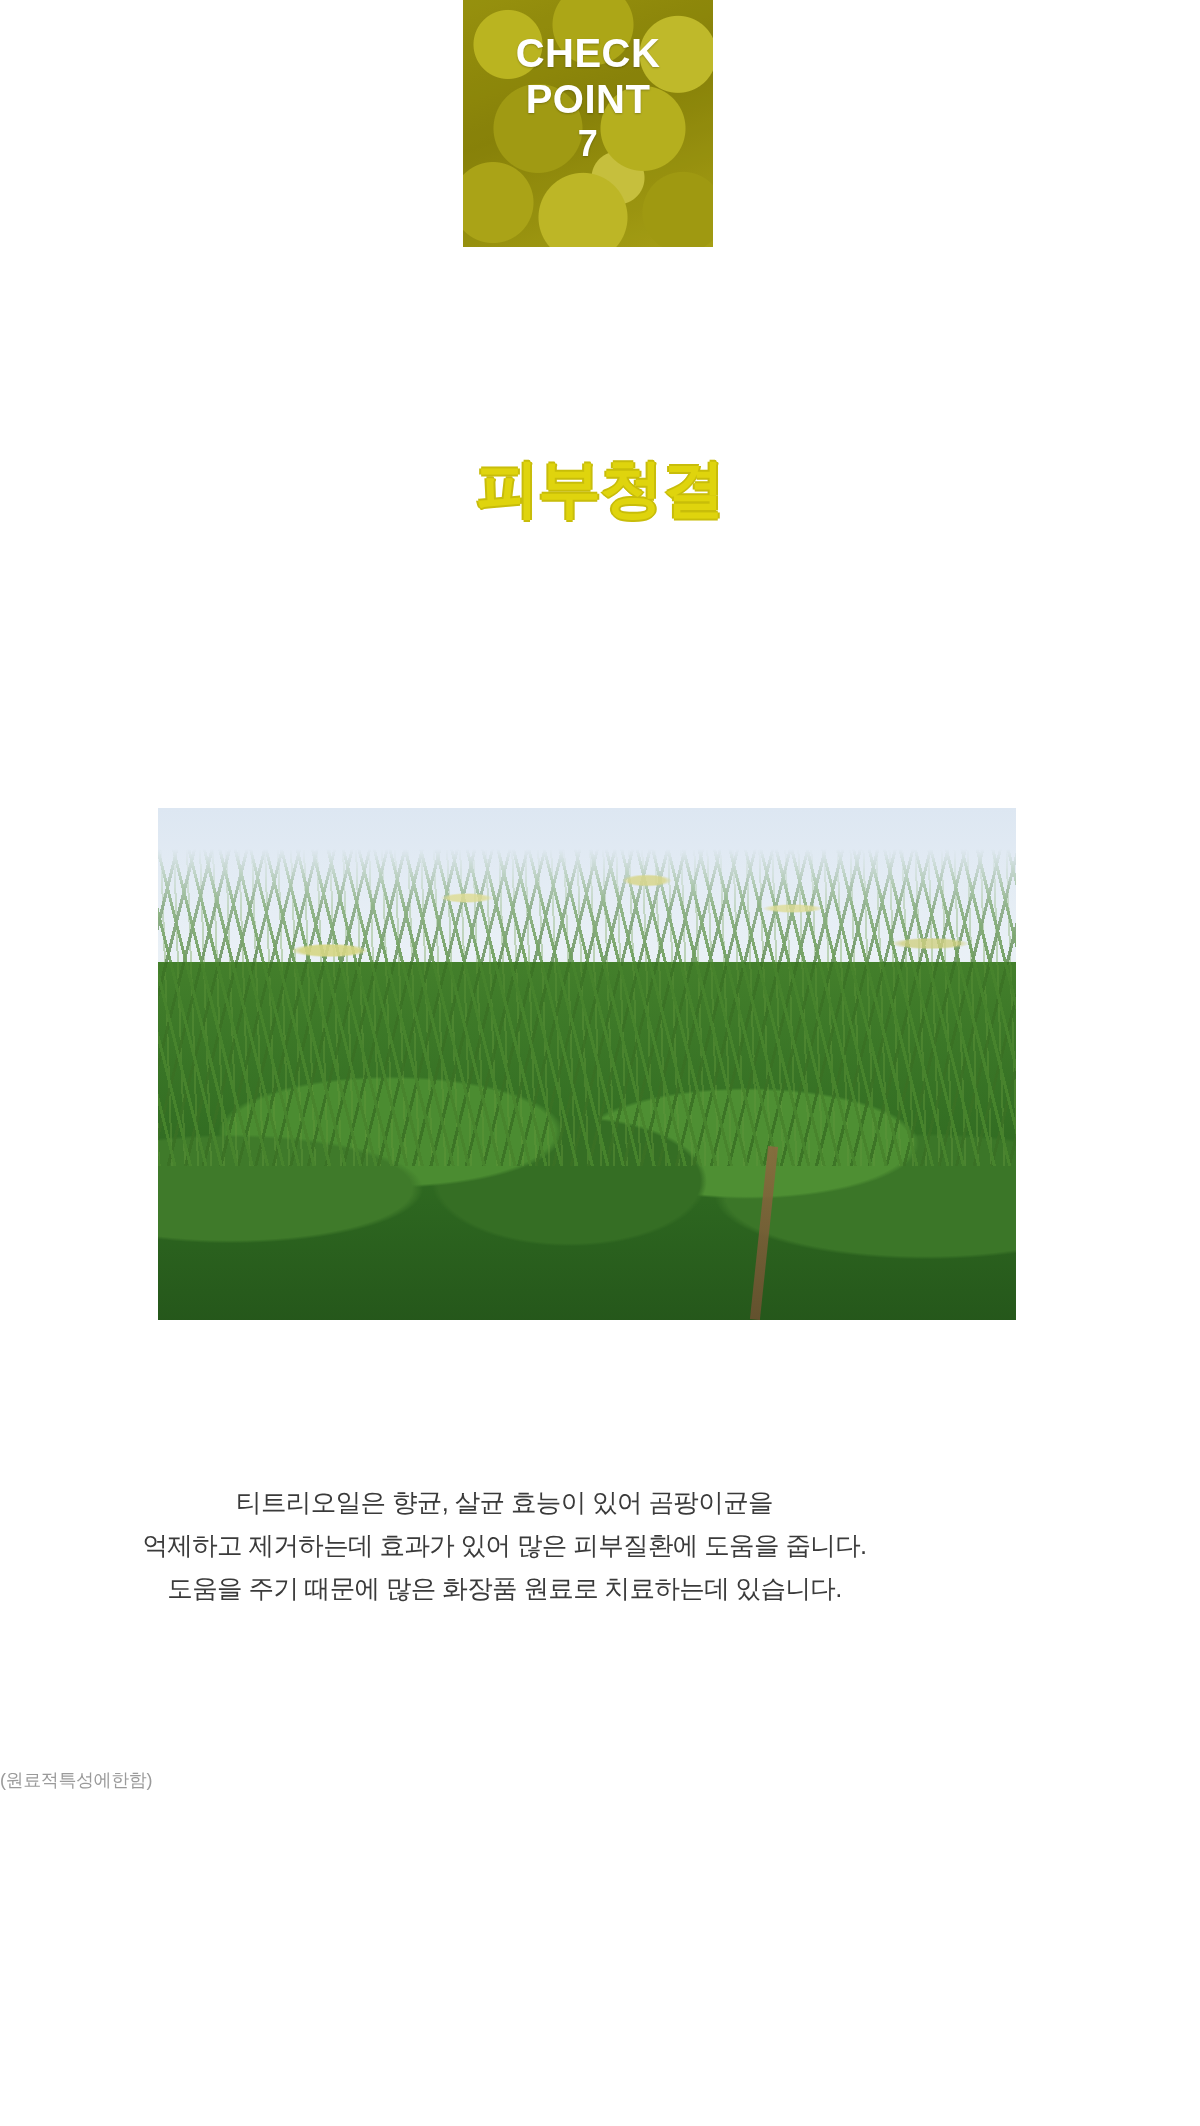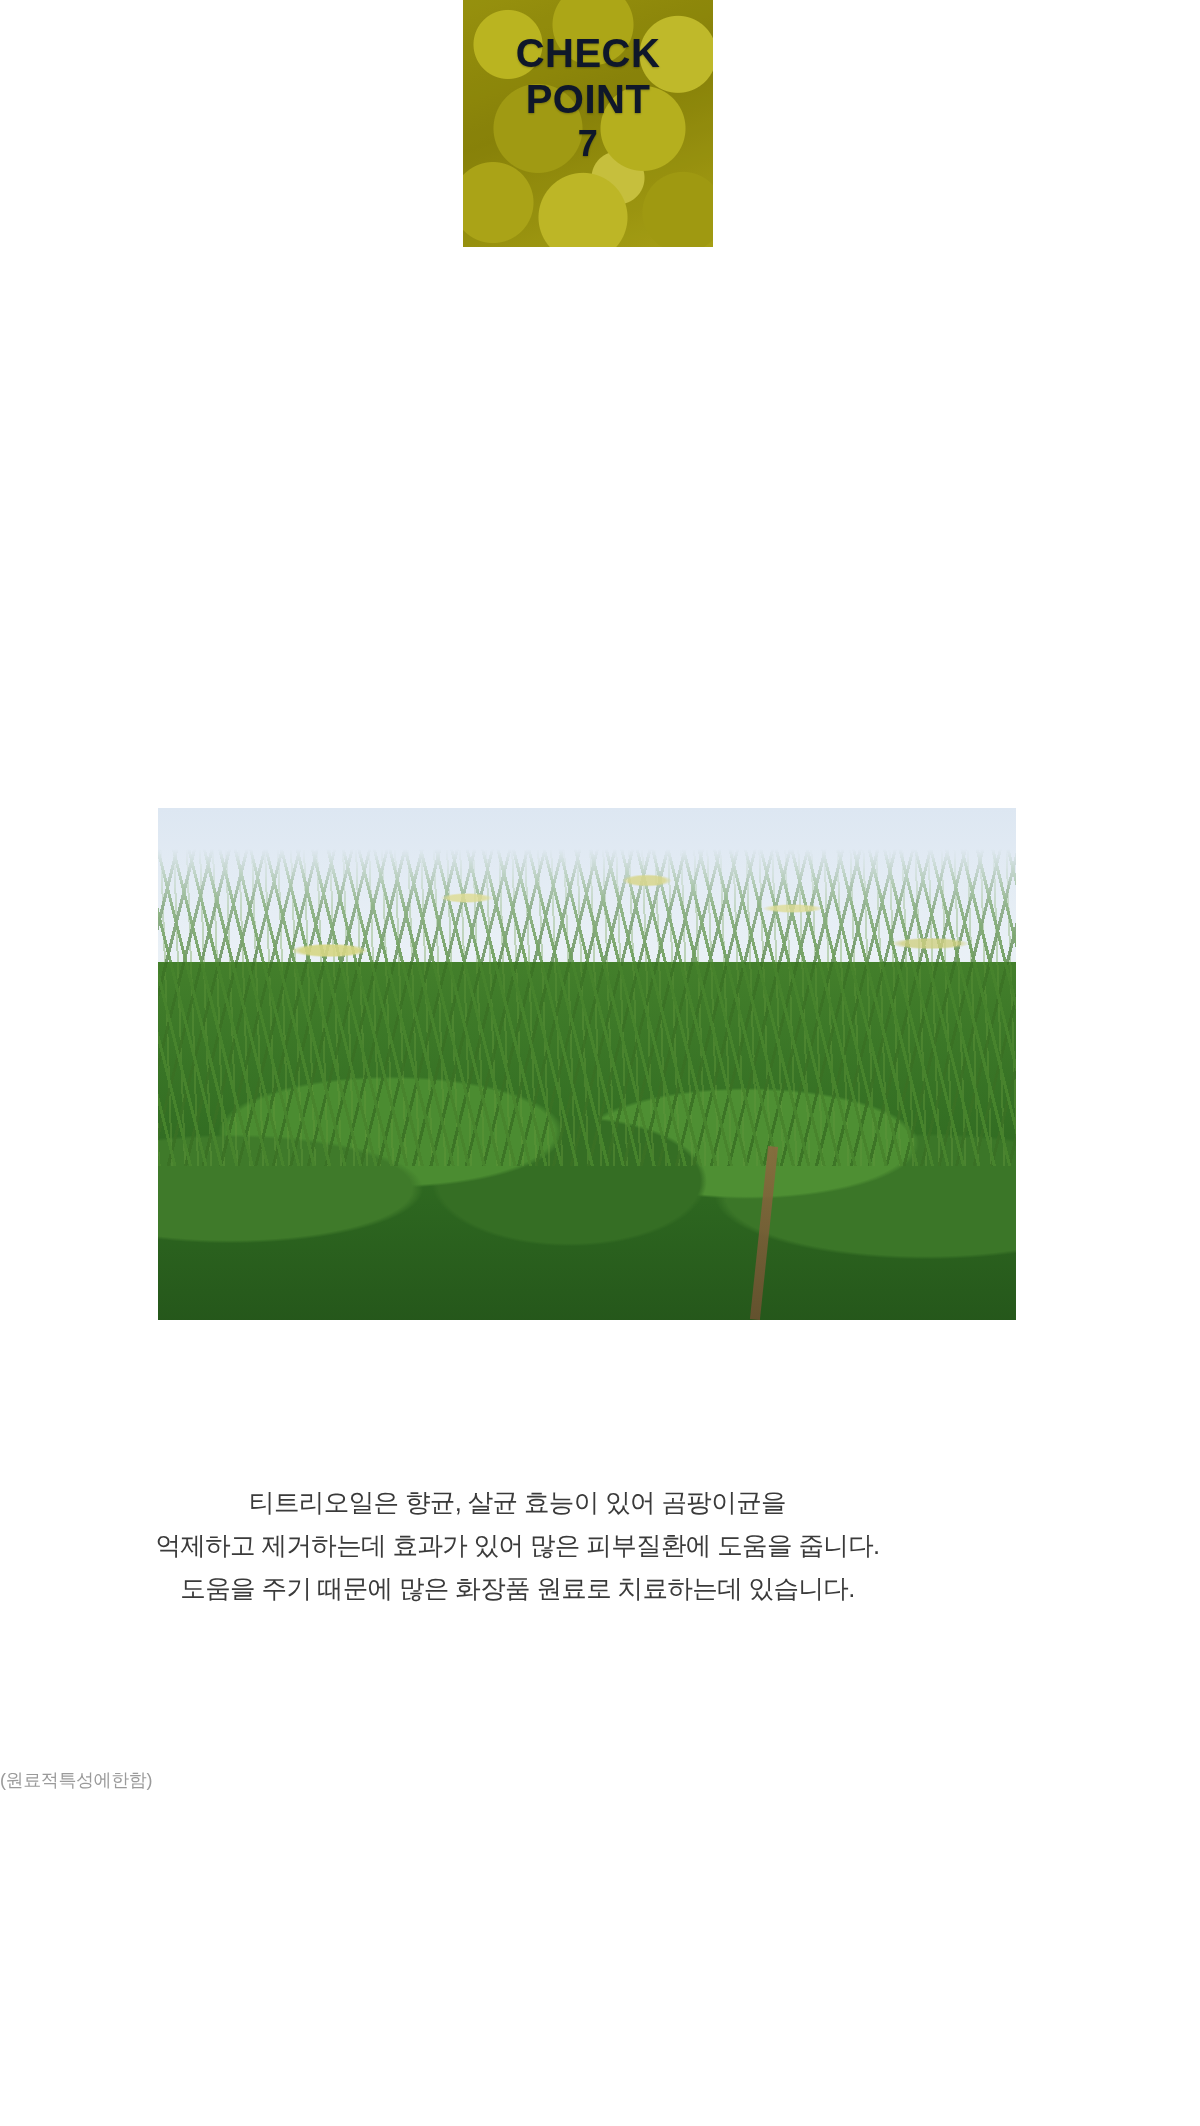--- a/index.html
+++ b/index.html
@@ -46,21 +46,21 @@
     background: rgba(120,116,8,0.18);
   }
   .badge-text {
     position: absolute;
     inset: 0;
     display: flex;
     flex-direction: column;
     align-items: center;
     justify-content: flex-start;
     padding-top: 30px;
-    color: #0f172a;
+    color: #ffffff;
     font-weight: bold;
     letter-spacing: 0.5px;
     text-shadow: 0 1px 2px rgba(0,0,0,0.25);
   }
   .badge-line1 { font-size: 40px; line-height: 46px; }
   .badge-line2 { font-size: 40px; line-height: 46px; }
   .badge-num   { font-size: 36px; line-height: 44px; font-weight: bold; }
 
   
   .headline {
@@ -134,21 +134,21 @@
     left: 70%; bottom: 0;
     width: 10px; height: 34%;
     background: linear-gradient(180deg, #8a6b3f, #6a5130);
     transform: rotate(6deg);
     opacity: .9;
   }
 
   
   .body-copy {
     position: absolute;
-    left: 13px;
+    left: 0;
     top: 1481px;
     width: 1009px;
     text-align: center;
     color: #3a3a3a;
     font-size: 25.5px;
     line-height: 43px;
     letter-spacing: -0.6px;
   }
   .body-copy span { display: block; }
 
@@ -170,20 +170,21 @@
   <div class="badge-photo"></div>
   <div class="badge-shade"></div>
   <div class="badge-text">
     <div class="badge-line1">CHECK</div>
     <div class="badge-line2">POINT</div>
     <div class="badge-num">7</div>
   </div>
 </div>
 
 <div class="headline">
+  <span class="l1">피부청결</span>
 </div>
 
 <div class="photo">
   <div class="sky"></div>
   <div class="bush"></div>
   <div class="sprigs"></div>
   <div class="tips"></div>
   <div class="stem"></div>
 </div>
 

